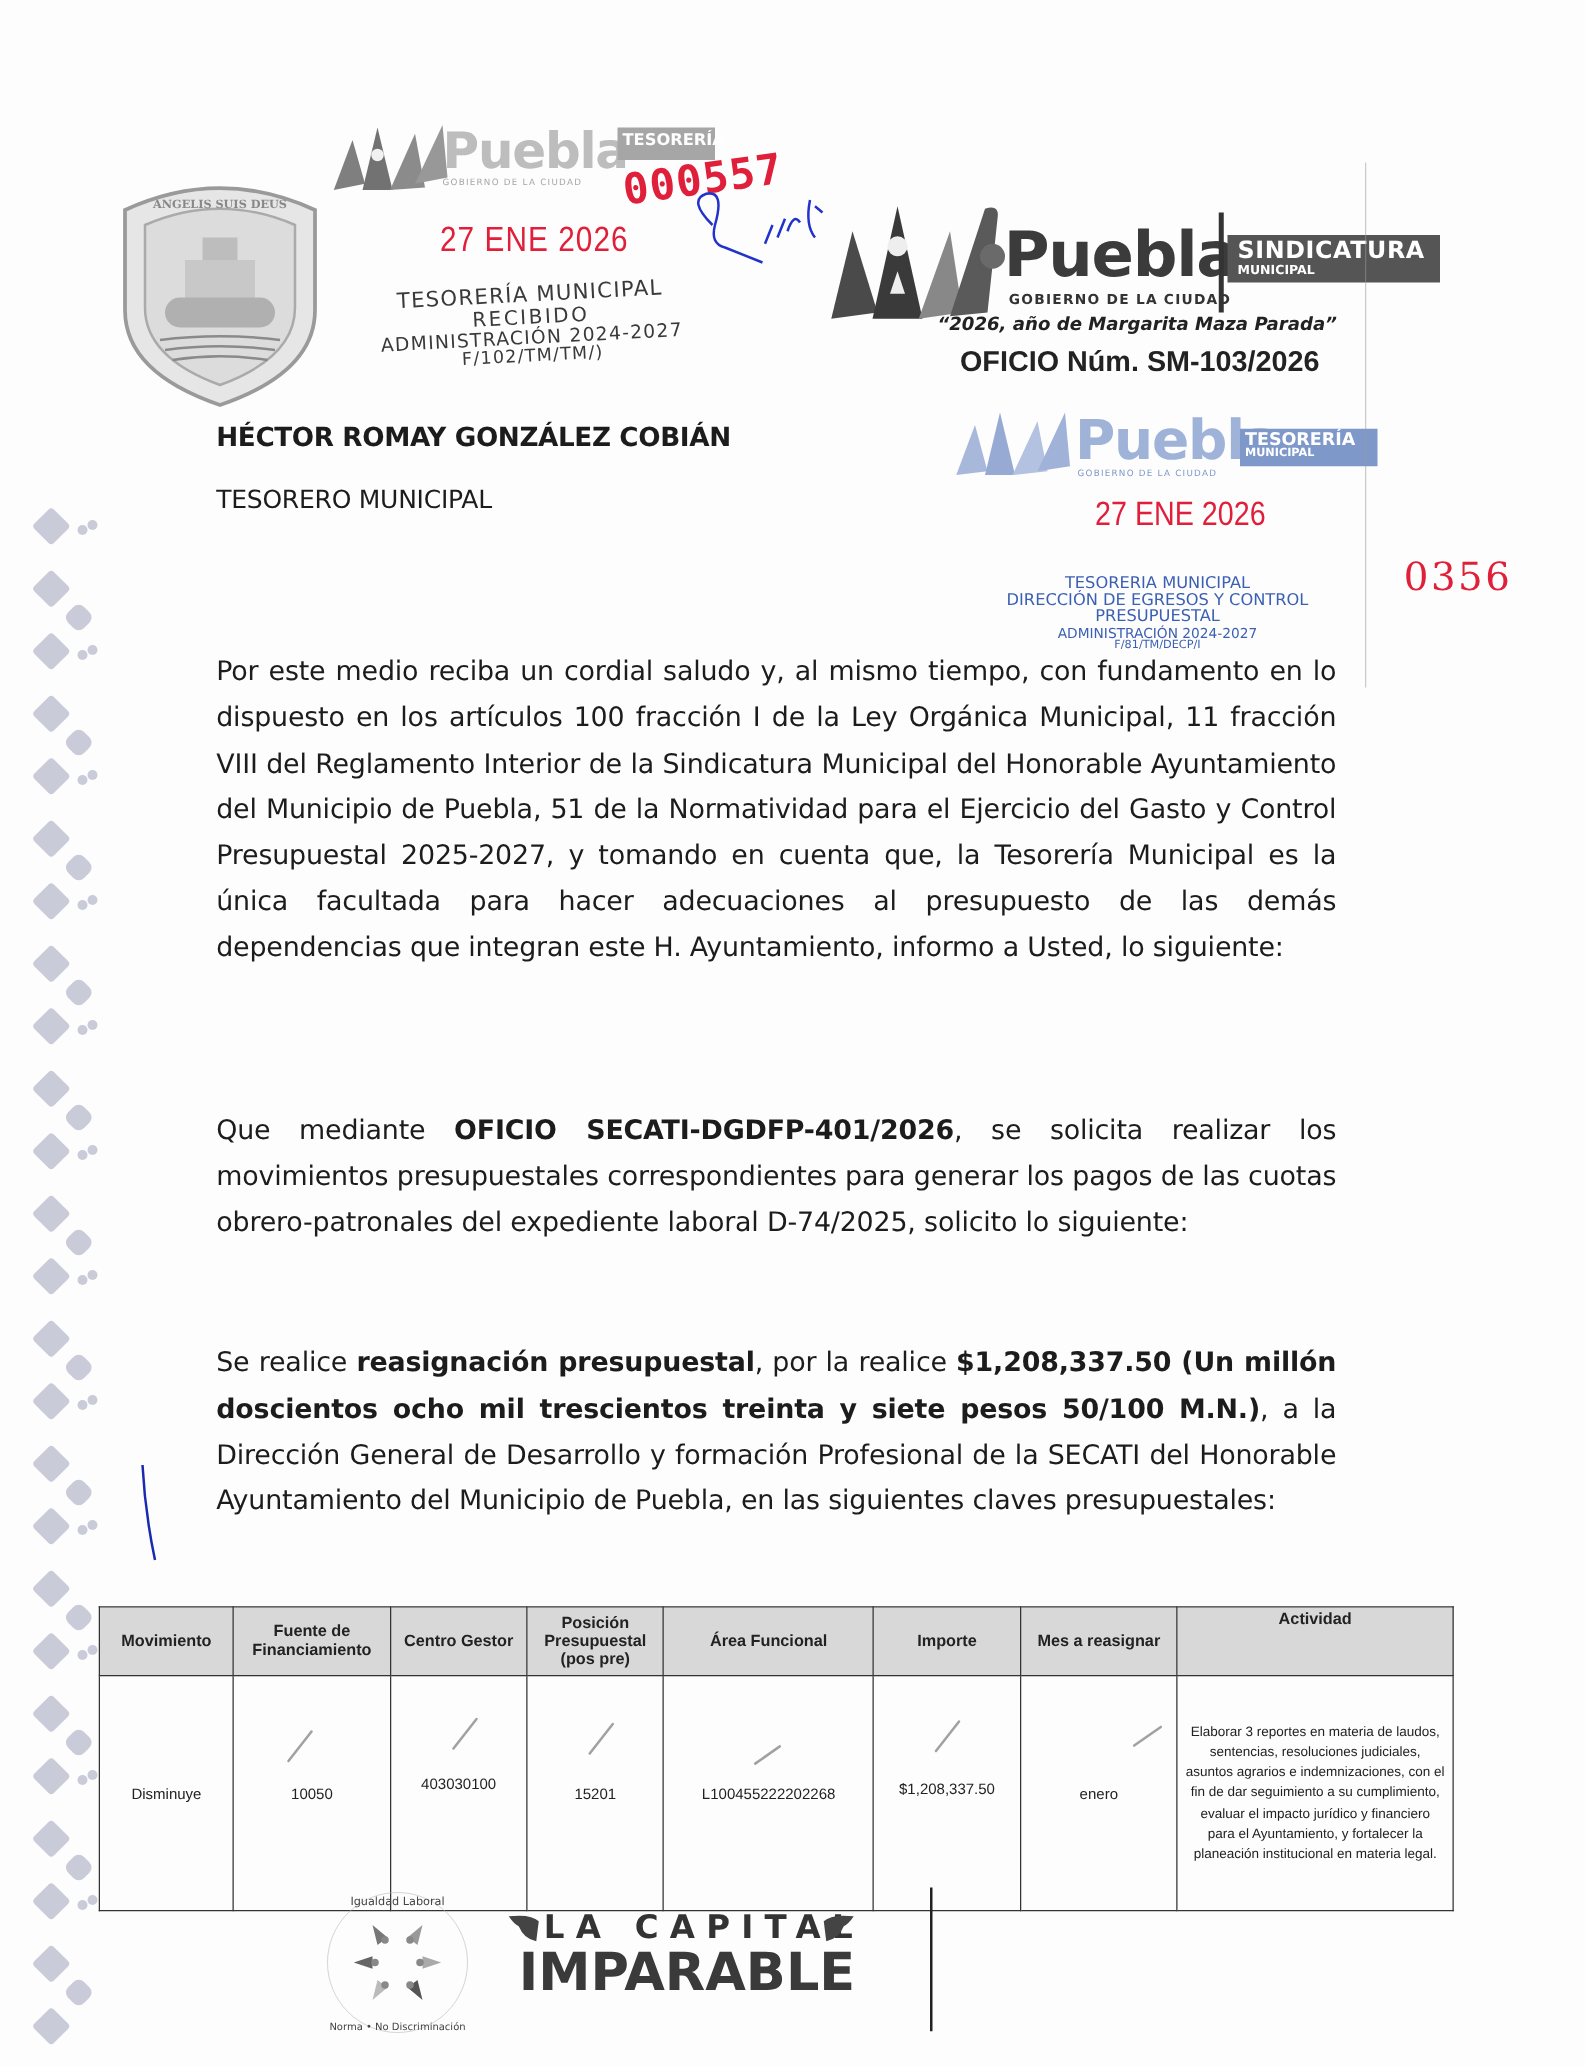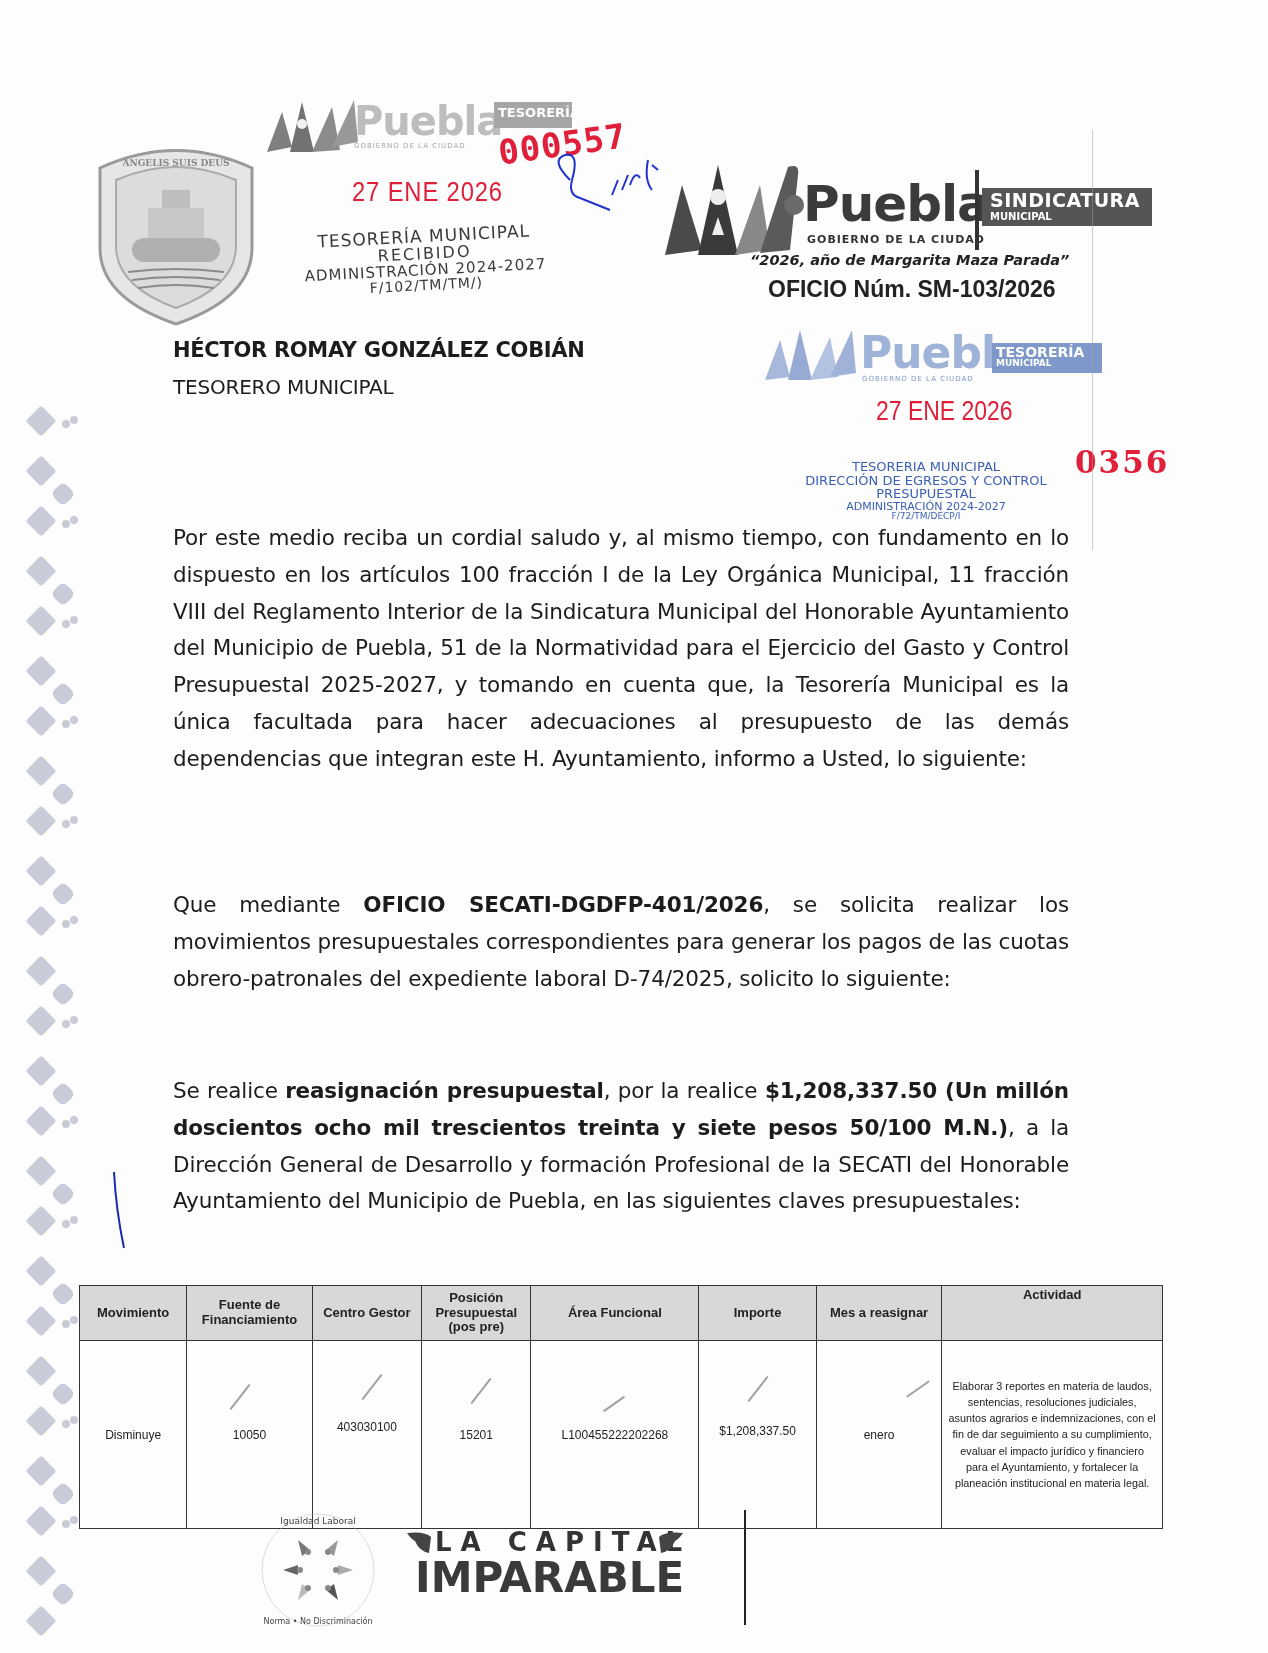--- a/index.html
+++ b/index.html
@@ -39,21 +39,21 @@
     .stamp2 .box { position: absolute; left: 232px; top: 18px; width: 110px; height: 30px; background: #7d98c9; color: #fff; font-size: 14px; font-weight: bold; padding: 2px 4px; line-height: 1; }
     .stamp2 .box small { display: block; font-size: 9px; font-weight: bold; }
     .stamp2 .gob { position: absolute; left: 102px; top: 50px; font-size: 7px; color: #7d98c9; letter-spacing: 1px; }
     .stamp2-text { position: absolute; left: 776px; top: 460px; width: 300px; color: #3b5fb3; text-align: center; line-height: 1.05; font-size: 13px; }
     .stamp2-text .adm { font-size: 11px; }
     .stamp2-text .code { font-size: 9px; }
 
     
     .addr { position: absolute; left: 173px; top: 340px; line-height: 1; }
     .addr .name { font-size: 21px; font-weight: bold; color: #1c1c1c; letter-spacing: -0.3px; }
-    .addr .line { font-size: 20px; color: #1c1c1c; margin-top: 16px; letter-spacing: -0.2px; }
+    .addr .line { font-size: 20px; color: #1c1c1c; margin-top: 28px; letter-spacing: -0.2px; }
     .addr .presente { font-size: 20px; font-weight: bold; letter-spacing: 5px; margin-top: 11px; }
 
     .para { position: absolute; left: 173px; width: 896px; font-size: 21.5px; line-height: 36.8px; text-align: justify; color: #1c1c1c; letter-spacing: -0.15px; }
     .para b { font-weight: bold; }
     .p1 { top: 520px; }
     .p2 { top: 887px; }
     .p3 { top: 1073px; }
 
     
     .budget-table { position: absolute; left: 79px; top: 1285px; width: 1084px; border-collapse: collapse; font-family: "Liberation Sans", sans-serif; }
@@ -201,27 +201,27 @@
     <path d="M5 55 L20 15 L30 52 Z" fill="#a7b8db"></path>
       <path d="M28 55 L40 5 L52 55 Z" fill="#96aad3"></path>
     <path d="M50 55 L70 12 L78 52 Z" fill="#b3c2e0"></path>
       <path d="M70 52 L92 5 L96 48 Z" fill="#a0b2d8"></path>
   </svg>
   <span class="pw">Puebla</span>
   <span class="box"><span>TESORERÍA</span><small>MUNICIPAL</small></span>
   <span class="gob">GOBIERNO DE LA CIUDAD</span>
 </div>
 <div class="stamp-red" style="left:876px;top:396px;font-size:27px;font-family:'Liberation Sans',sans-serif;transform:scaleX(0.85);transform-origin:left">27 ENE 2026</div>
-<div class="stamp-red" style="left:1075px;top:444px;font-size:31px;font-weight:bold;font-family:'DejaVu Serif',serif;letter-spacing:2px">0356</div>
+<div class="stamp-red" style="left:1123px;top:444px;font-size:31px;font-weight:normal;font-family:'DejaVu Serif',serif;letter-spacing:2px">0356</div>
 <div class="stamp2-text">
   <div>TESORERIA MUNICIPAL</div>
   <div>DIRECCIÓN DE EGRESOS Y CONTROL</div>
   <div>PRESUPUESTAL</div>
   <div class="adm">ADMINISTRACIÓN 2024-2027</div>
-  <div class="code">F/72/TM/DECP/I</div>
+  <div class="code">F/81/TM/DECP/I</div>
 </div>
 
 <div class="addr">
   <div class="name">HÉCTOR ROMAY GONZÁLEZ COBIÁN</div>
   <div class="line">TESORERO MUNICIPAL</div>
 </div>
 
 <p class="para p1">Por este medio reciba un cordial saludo y, al mismo tiempo, con fundamento en lo dispuesto en los artículos 100 fracción I de la Ley Orgánica Municipal, 11 fracción VIII del Reglamento Interior de la Sindicatura Municipal del Honorable Ayuntamiento del Municipio de Puebla, 51 de la Normatividad para el Ejercicio del Gasto y Control Presupuestal 2025-2027, y tomando en cuenta que, la Tesorería Municipal es la única facultada para hacer adecuaciones al presupuesto de las demás dependencias que integran este H. Ayuntamiento, informo a Usted, lo siguiente:</p>
 <p class="para p2"><span>Que mediante </span><b>OFICIO SECATI-DGDFP-401/2026</b><span>, se solicita realizar los movimientos presupuestales correspondientes para generar los pagos de las cuotas obrero-patronales del expediente laboral D-74/2025, solicito lo siguiente:</span></p>
 <p class="para p3"><span>Se realice </span><b>reasignación presupuestal</b><span>, por la realice </span><b>$1,208,337.50 (Un millón doscientos ocho mil trescientos treinta y siete pesos 50/100 M.N.)</b><span>, a la Dirección General de Desarrollo y formación Profesional de la SECATI del Honorable Ayuntamiento del Municipio de Puebla, en las siguientes claves presupuestales:</span></p>

